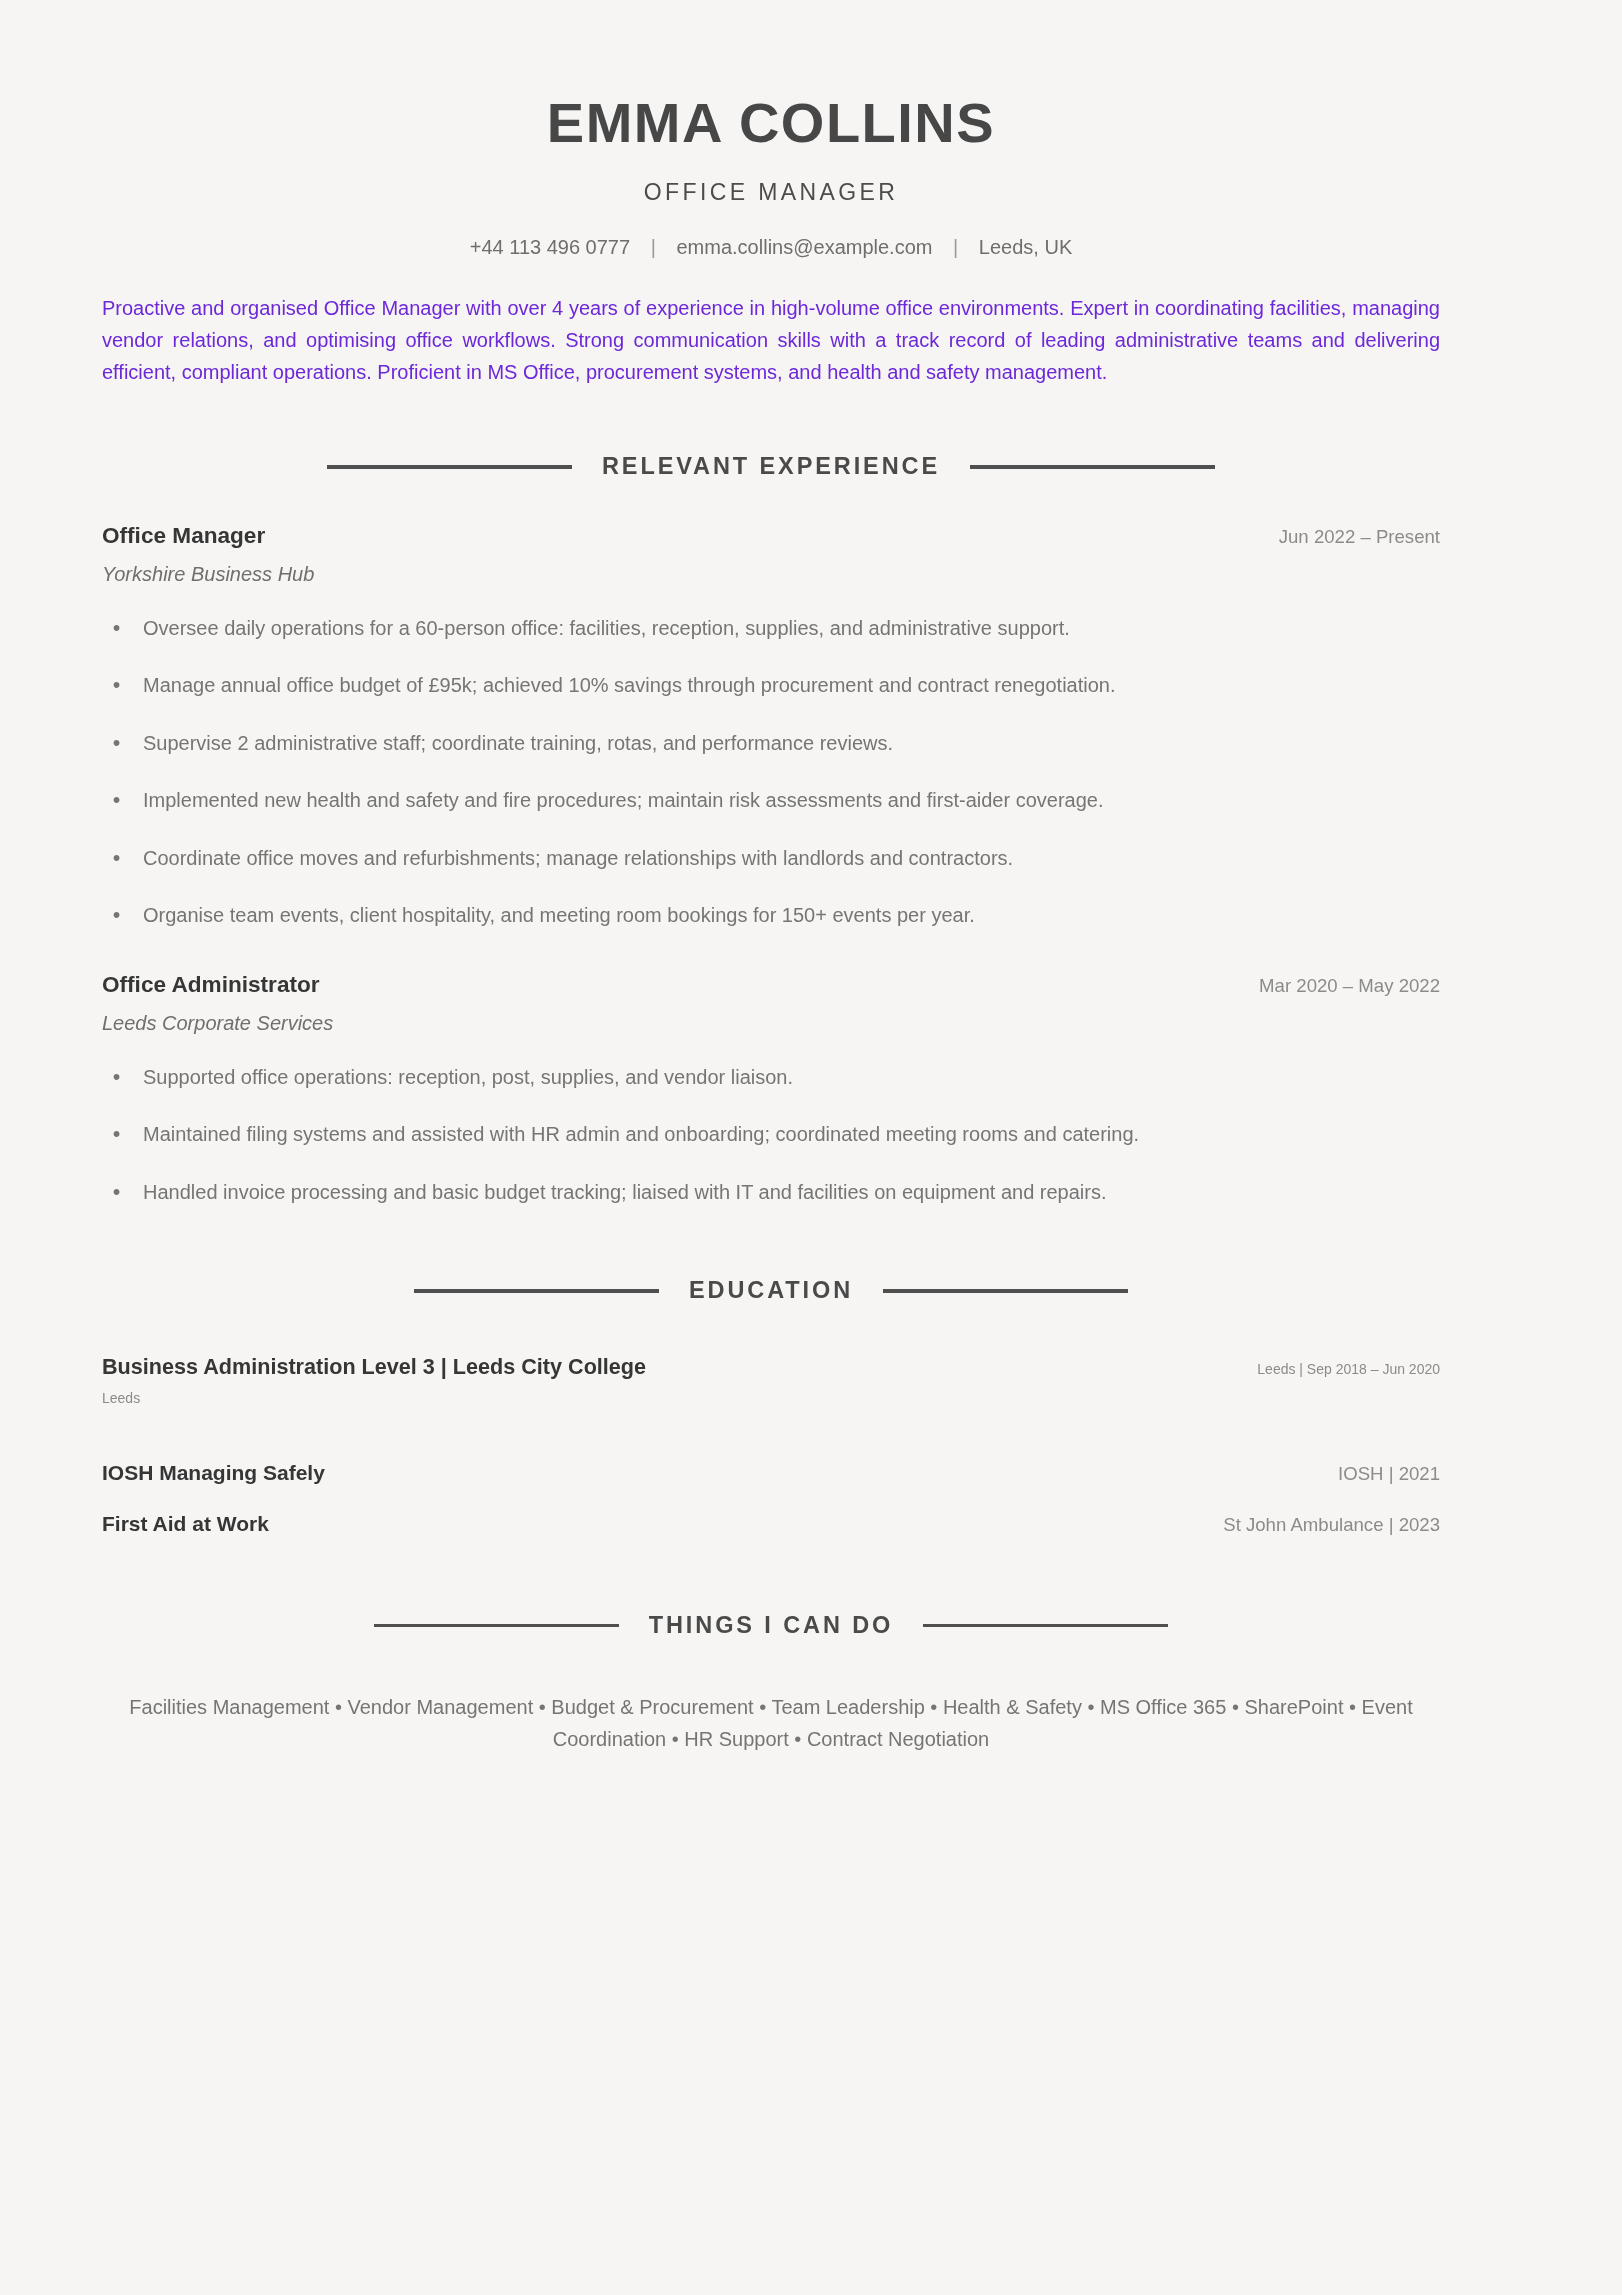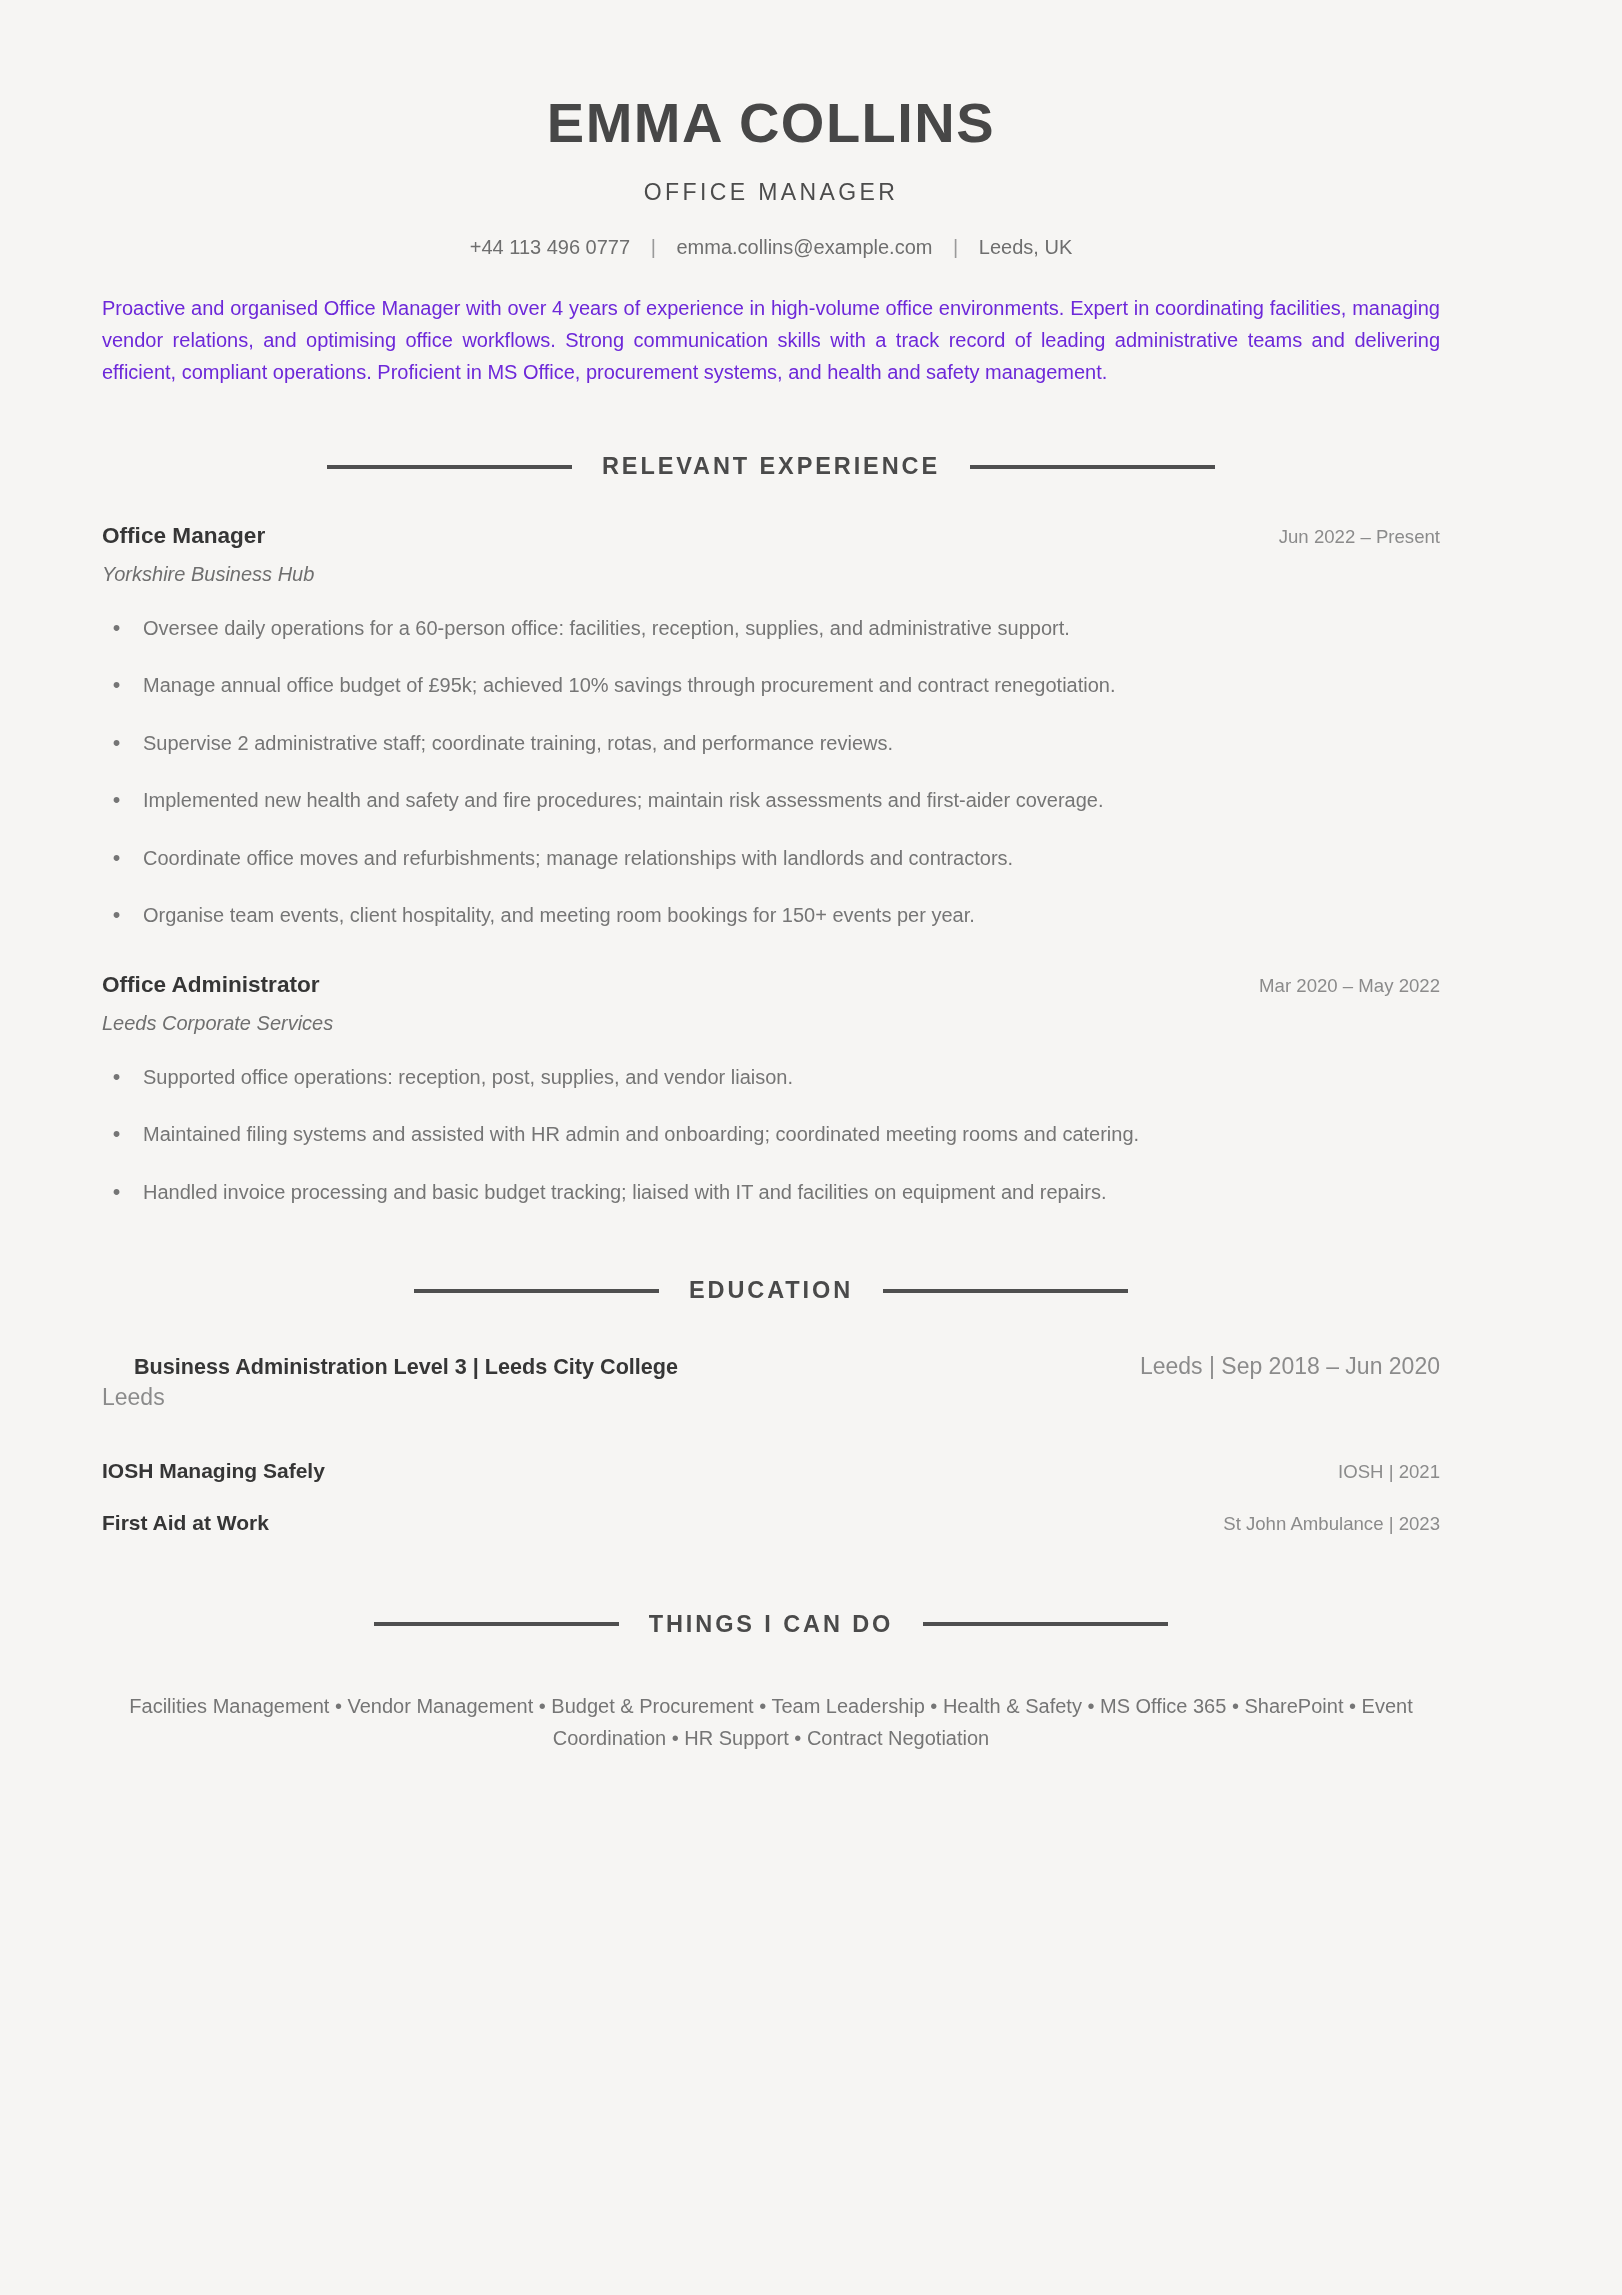--- a/index.html
+++ b/index.html
@@ -137,24 +137,23 @@
     margin-top: 51px;
     display: flex;
     justify-content: space-between;
     align-items: baseline;
   }
   .edu-row .degree {
     font-size: 21.6px;
     line-height: 24.5px;
     font-weight: bold;
     color: #363636;
-    margin-left: 32px;
   }
   .edu-row .dates, .edu-location {
-    font-size: 23px;
+    font-size: 14px;
     line-height: 21.6px;
     color: #8b8b8b;
   }
   .edu-location { margin-top: 7.8px; }
 
   
   .award-row {
     display: flex;
     justify-content: space-between;
     align-items: baseline;

